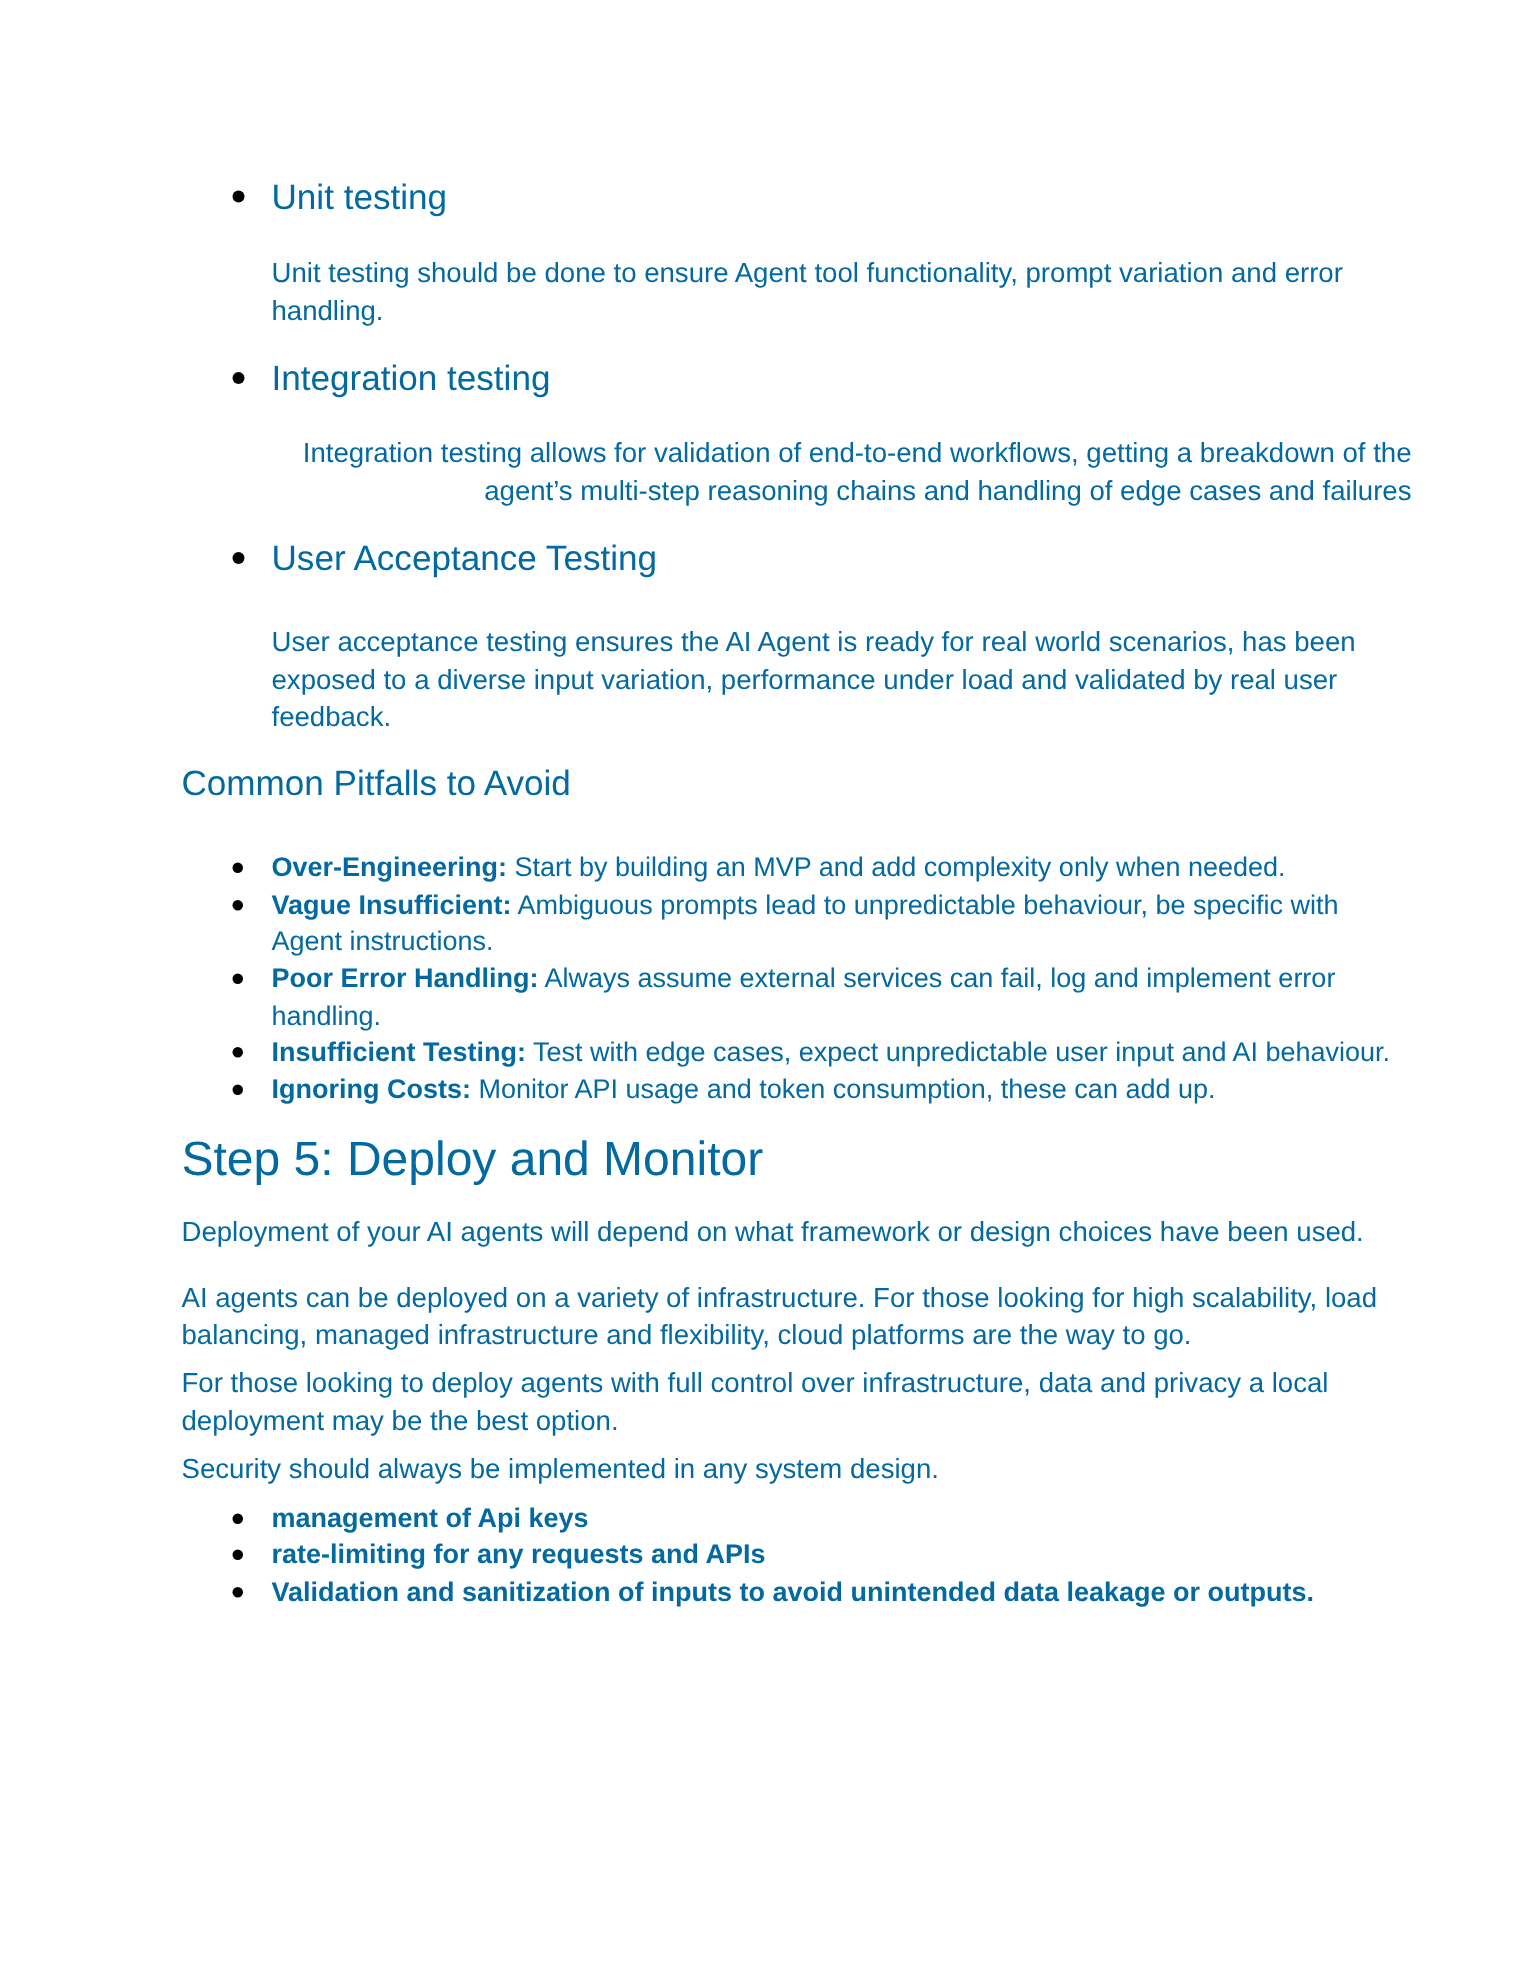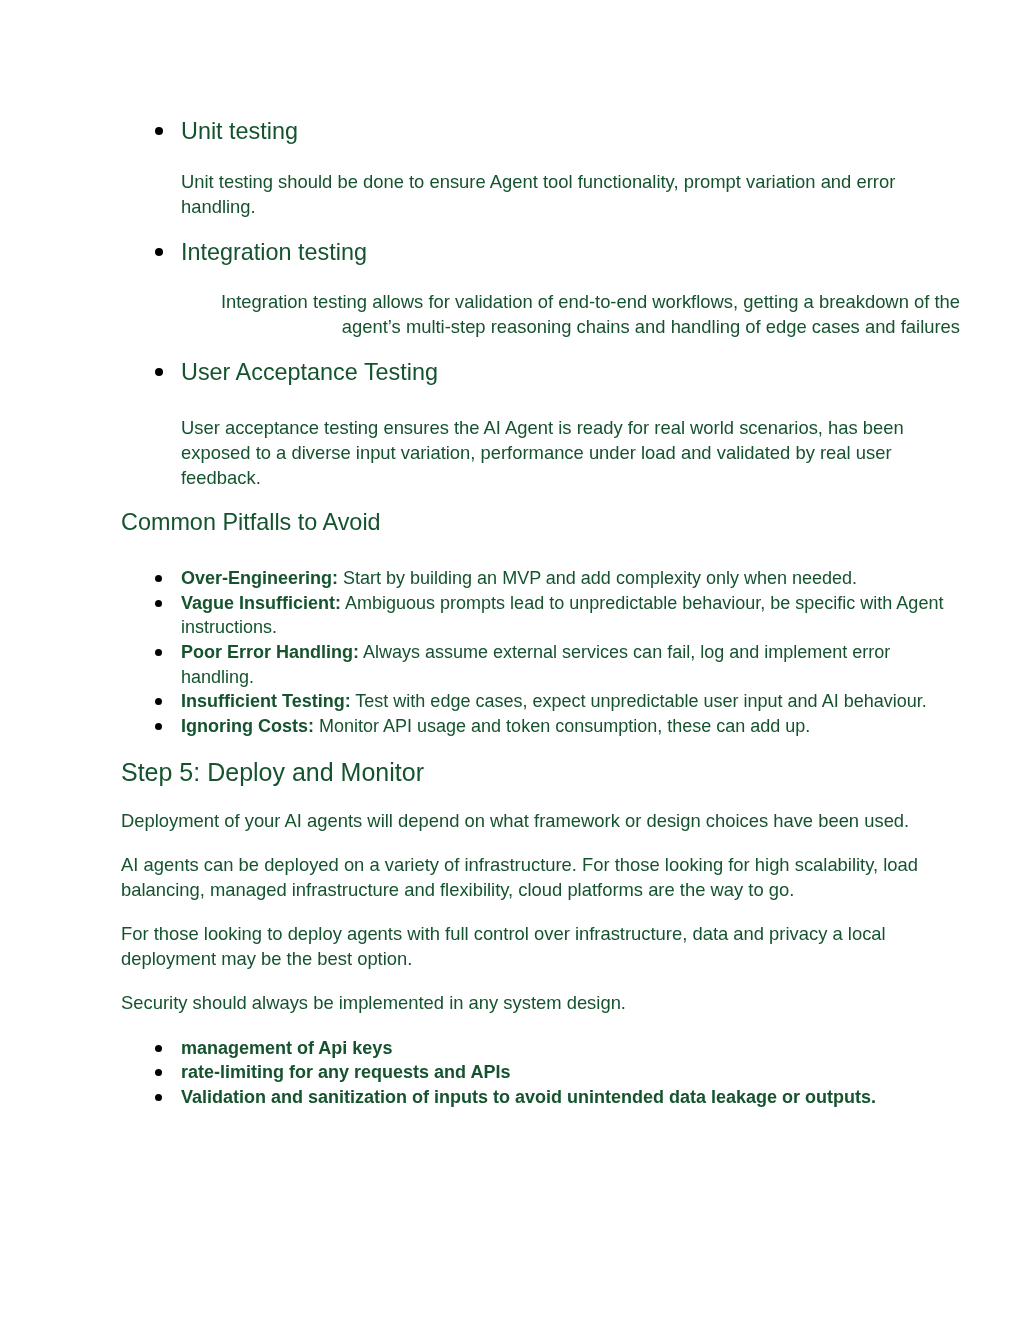--- a/index.html
+++ b/index.html
@@ -5,23 +5,23 @@
   html, body {
     margin: 0;
     padding: 0;
     background: #ffffff;
   }
   .page {
     position: relative;
     width: 1024px;
     height: 1325px;
     box-sizing: border-box;
-    padding: 98px 64px 0 121px;
+    padding: 98px 83px 0 121px;
     background: #ffffff;
-    color: #14532d;
+    color: #0369a1;
     font-family: "Liberation Sans", "DejaVu Sans", sans-serif;
     display: flex;
     flex-direction: column;
     align-items: stretch;
     overflow: hidden;
   }
   
   .h-bullet {
     position: relative;
     padding-left: 60px;
@@ -31,21 +31,21 @@
   }
   
   .h3 {
     font-size: 23.4px;
     line-height: 28px;
     font-weight: 400;
     margin: 0;
   }
   
   .h2 {
-    font-size: 25px;
+    font-size: 32px;
     line-height: 31px;
     font-weight: 400;
     margin: 0;
   }
   .para {
     font-size: 18.4px;
     line-height: 24.6px;
     margin: 0;
   }
   .indent { margin-left: 60px; }
@@ -61,21 +61,21 @@
   .dot {
     position: absolute;
     background: #000000;
     border-radius: 50%;
   }
   .dot-lg { width: 8px; height: 8px; left: 34px; top: 10px; }
   .dot-sm { width: 7px; height: 7px; left: 34px; top: 9px; }
   
   .mt18 { margin-top: 18px; }
   .mt19 { margin-top: 19px; }
-  .mt20 { margin-top: 20px; }
+  .mt20 { margin-top: 8px; }
   .mt21 { margin-top: 21px; }
   .mt23 { margin-top: 30px; }
   .mt24 { margin-top: 24px; text-align: right; }
   .mt25 { margin-top: 25px; }
 </style>
 </head>
 <body>
 
 <div class="page">
 

